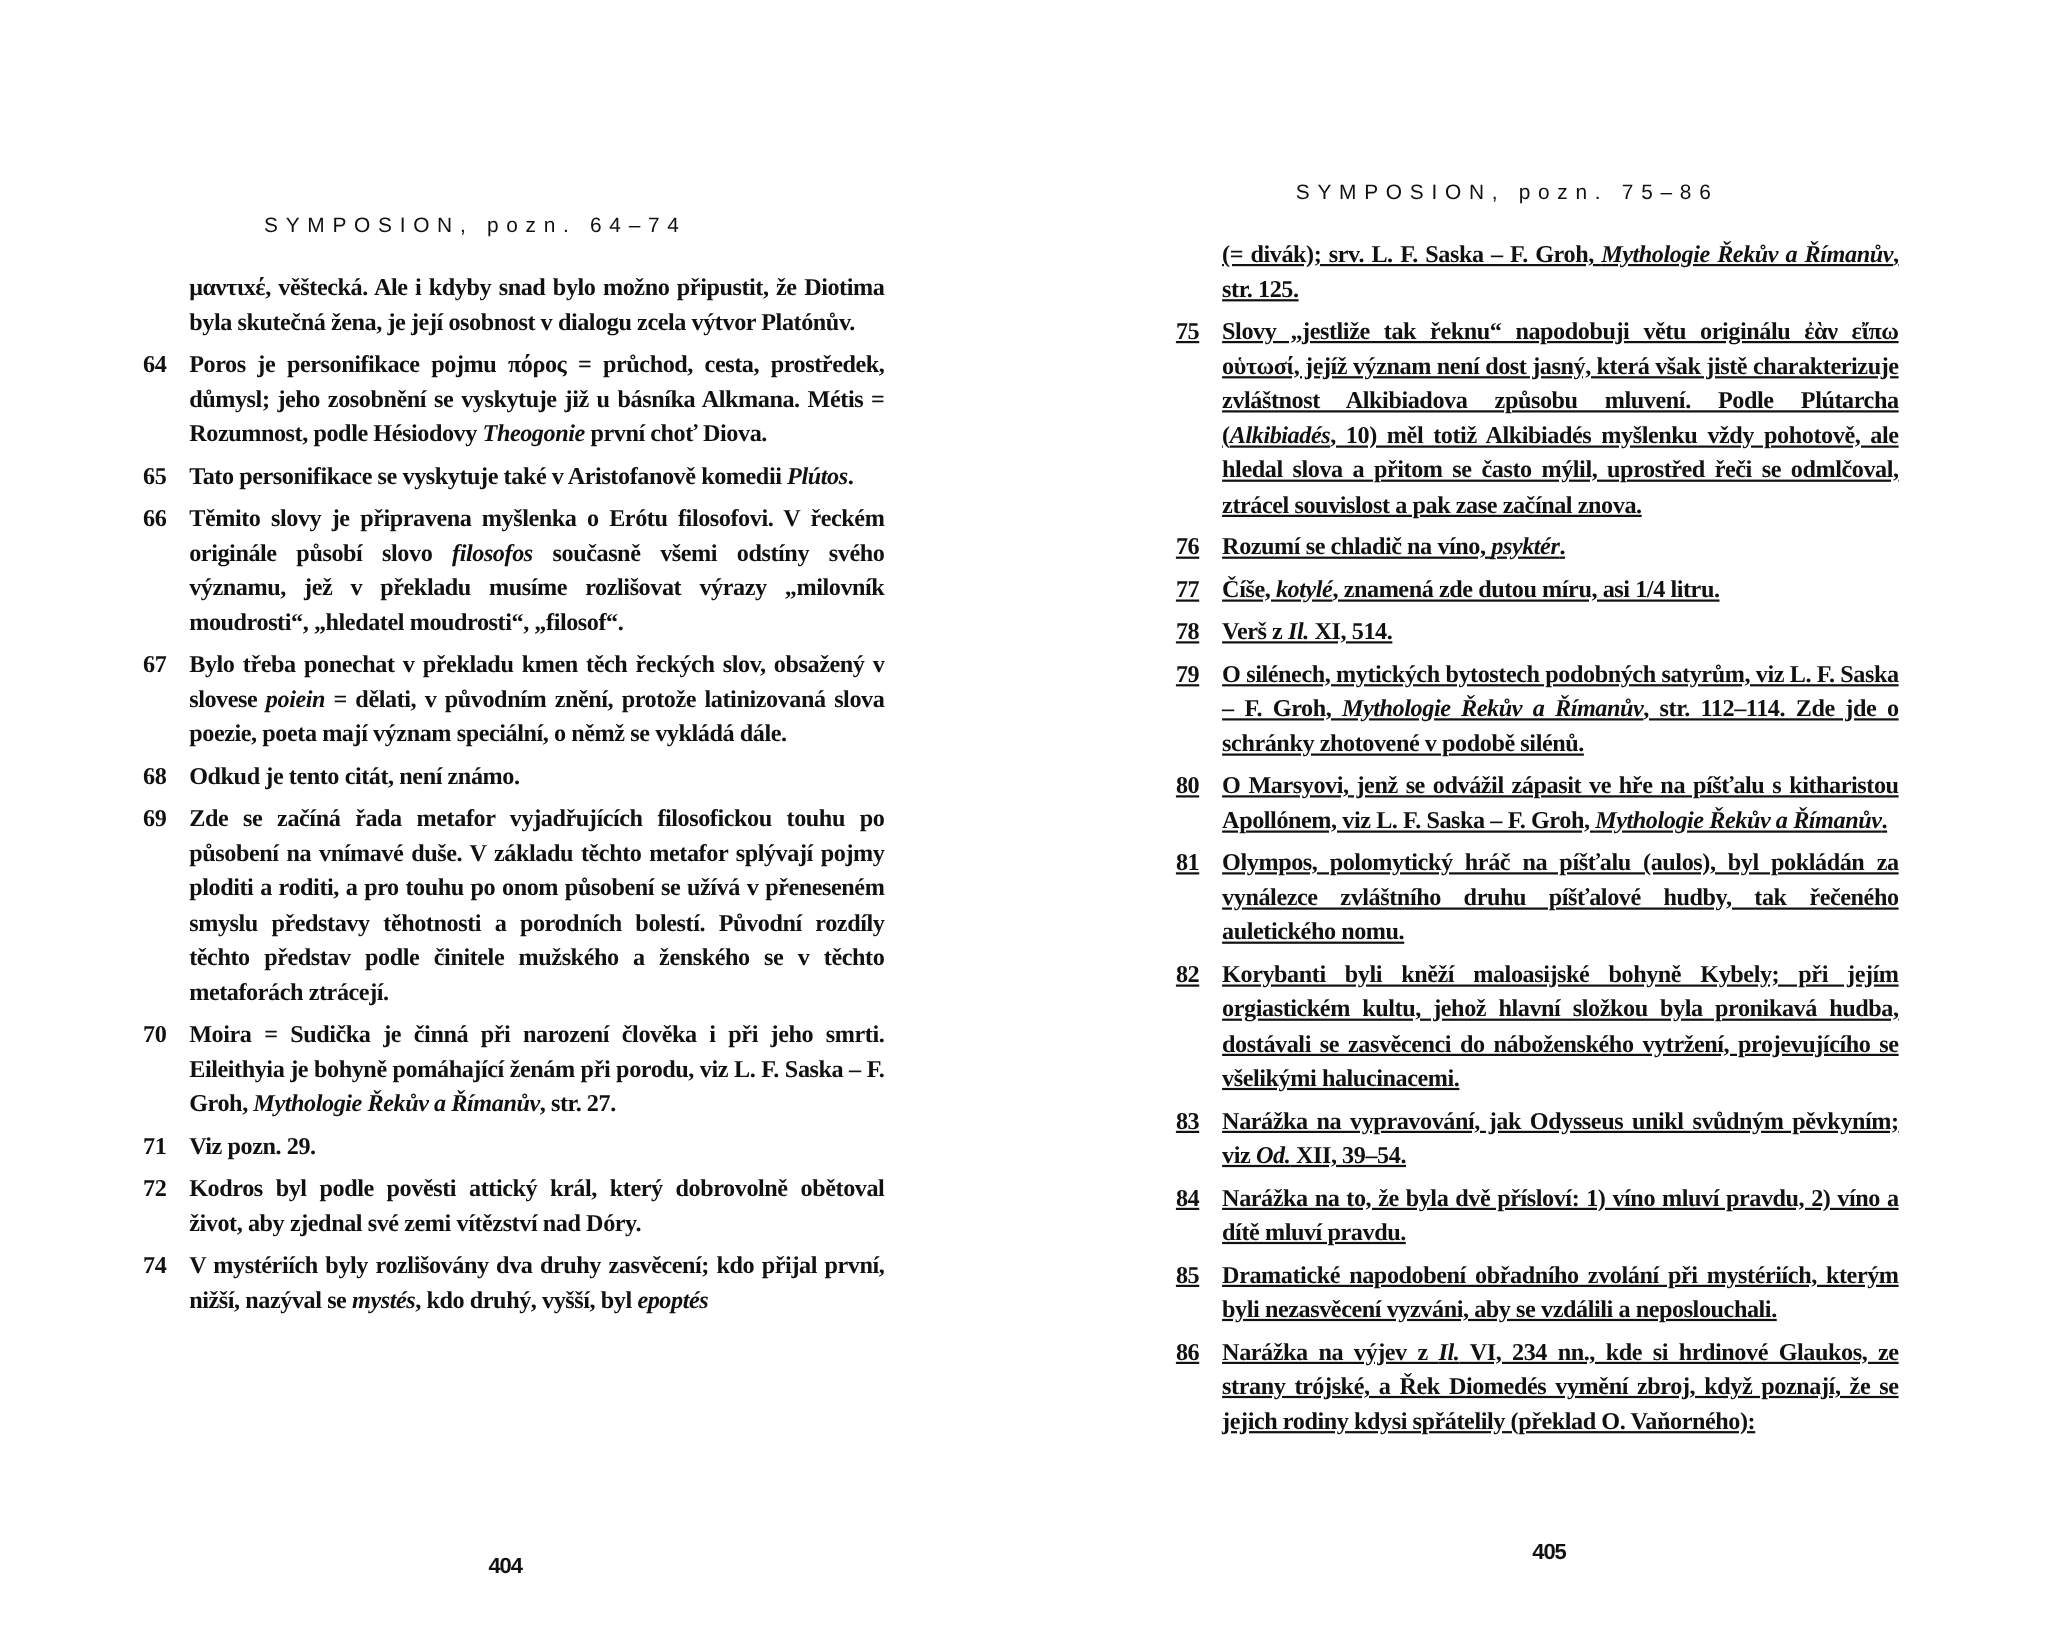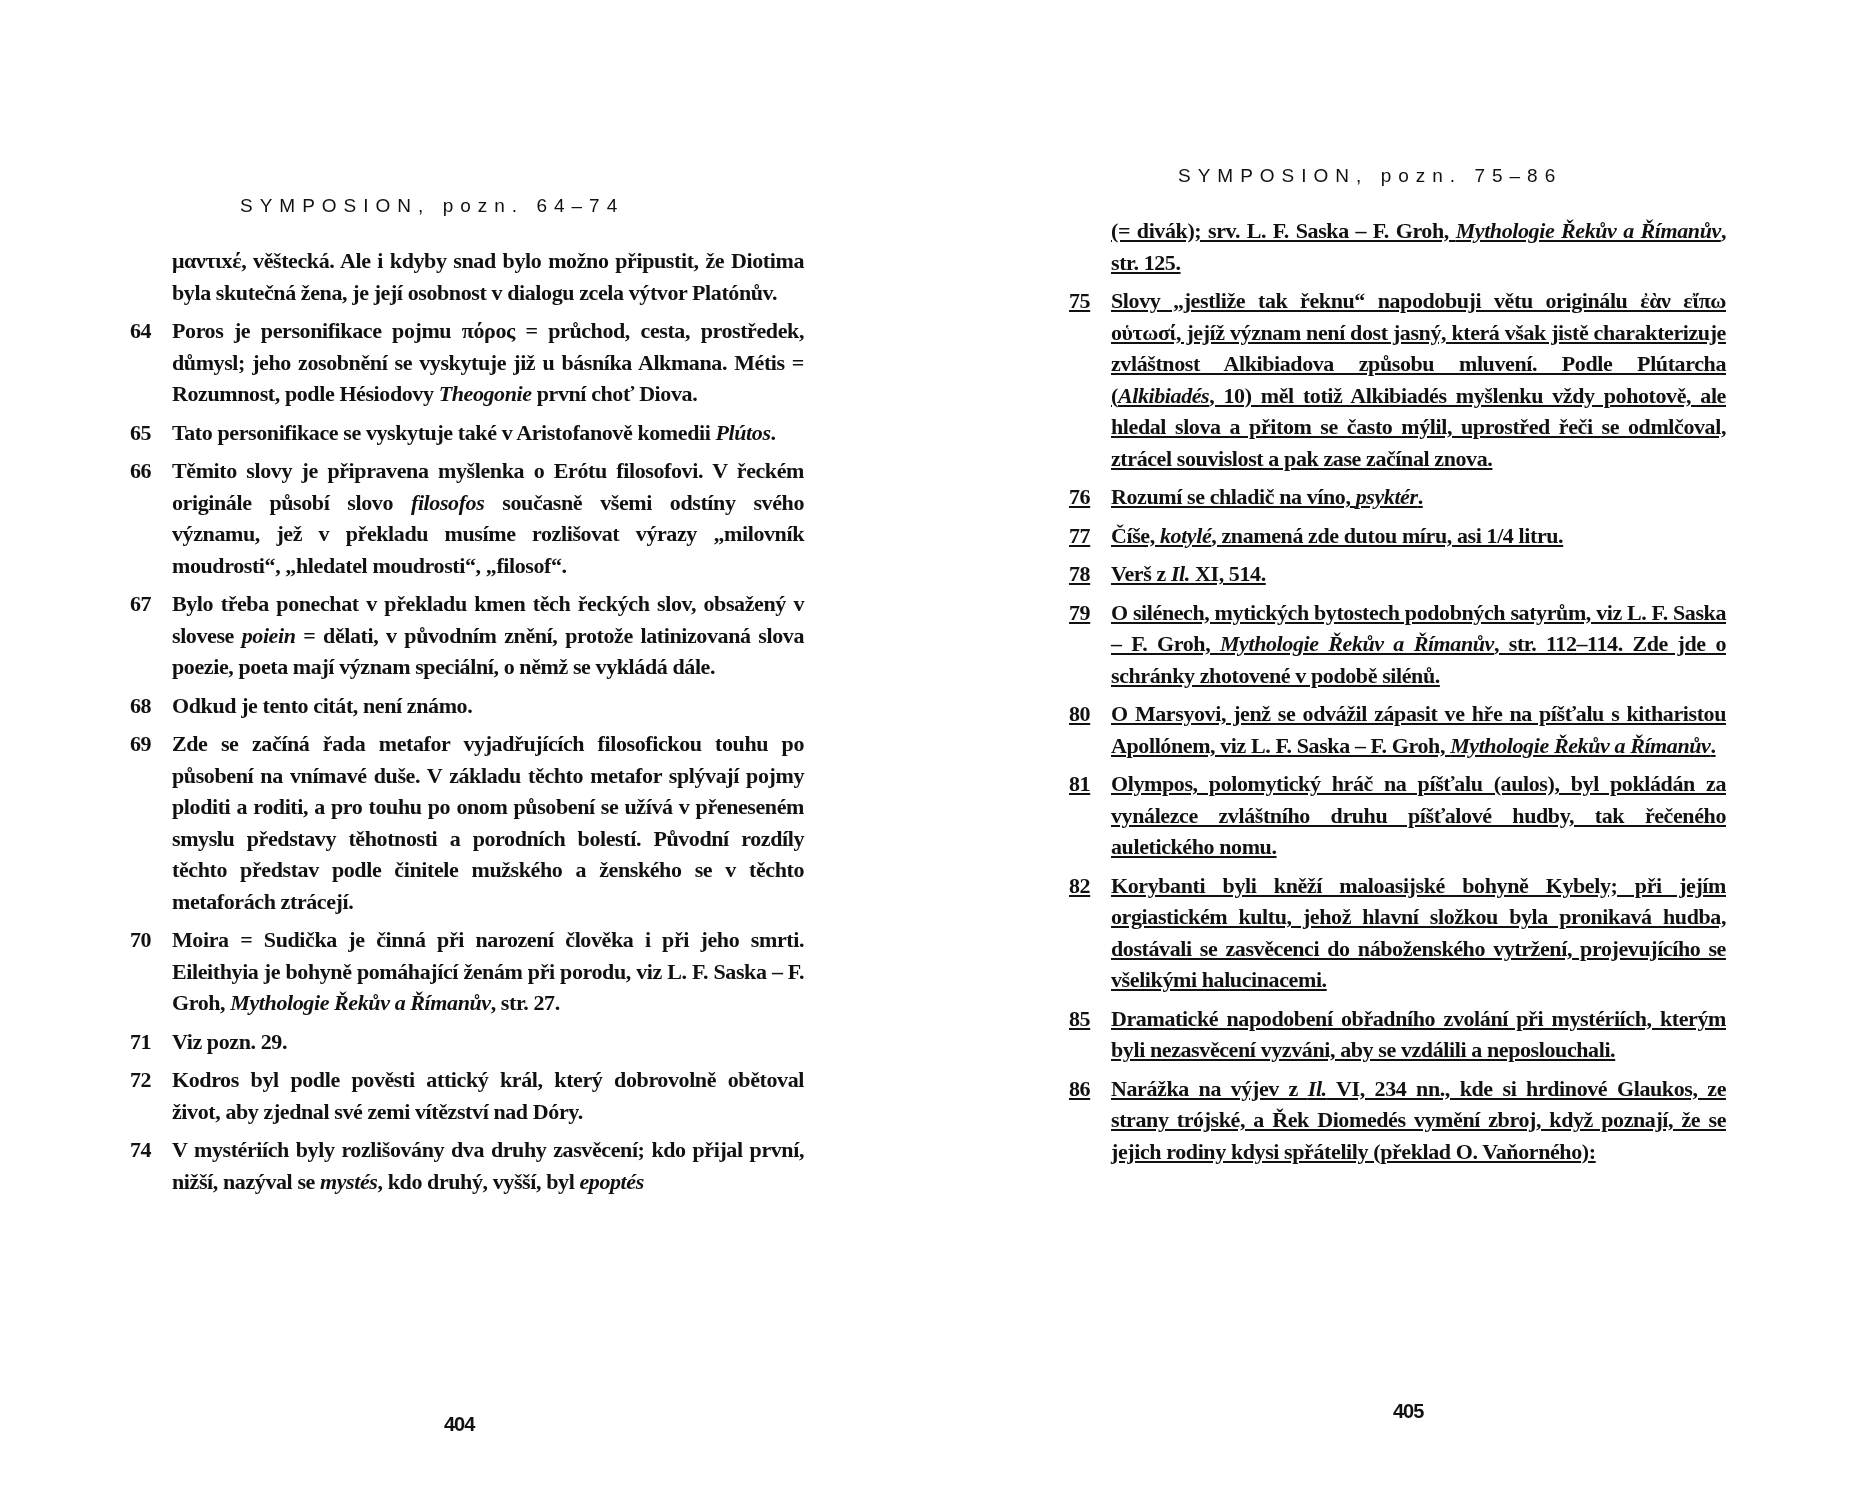--- a/index.html
+++ b/index.html
@@ -118,20 +118,28 @@
         </div>
         <div class="note">
           <span class="num">81</span>
           <span class="txt"><span>Olympos, polomytický hráč na píšťalu (aulos), byl pokládán za vynálezce zvláštního druhu píšťalové hudby, tak řečeného auletického nomu.</span></span>
         </div>
         <div class="note">
           <span class="num">82</span>
           <span class="txt"><span>Korybanti byli kněží maloasijské bohyně Kybely; při jejím orgiastickém kultu, jehož hlavní složkou byla pronikavá hudba, dostávali se zasvěcenci do náboženského vytržení, projevujícího se všelikými halucinacemi.</span></span>
         </div>
         <div class="note">
+          <span class="num">83</span>
+          <span class="txt"><span>Narážka na vypravování, jak Odysseus unikl svůdným pěvkyním; viz </span><i>Od.</i><span> XII, 39–54.</span></span>
+        </div>
+        <div class="note">
+          <span class="num">84</span>
+          <span class="txt"><span>Narážka na to, že byla dvě přísloví: 1) víno mluví pravdu, 2) víno a dítě mluví pravdu.</span></span>
+        </div>
+        <div class="note">
           <span class="num">85</span>
           <span class="txt"><span>Dramatické napodobení obřadního zvolání při mystériích, kterým byli nezasvěcení vyzváni, aby se vzdálili a neposlouchali.</span></span>
         </div>
         <div class="note">
           <span class="num">86</span>
           <span class="txt"><span>Narážka na výjev z </span><i>Il.</i><span> VI, 234 nn., kde si hrdinové Glaukos, ze strany trójské, a Řek Diomedés vymění zbroj, když poznají, že se jejich rodiny kdysi spřátelily (překlad O. Vaňorného):</span></span>
         </div>
       </div>
   </div>
   <div class="folio">405</div>

